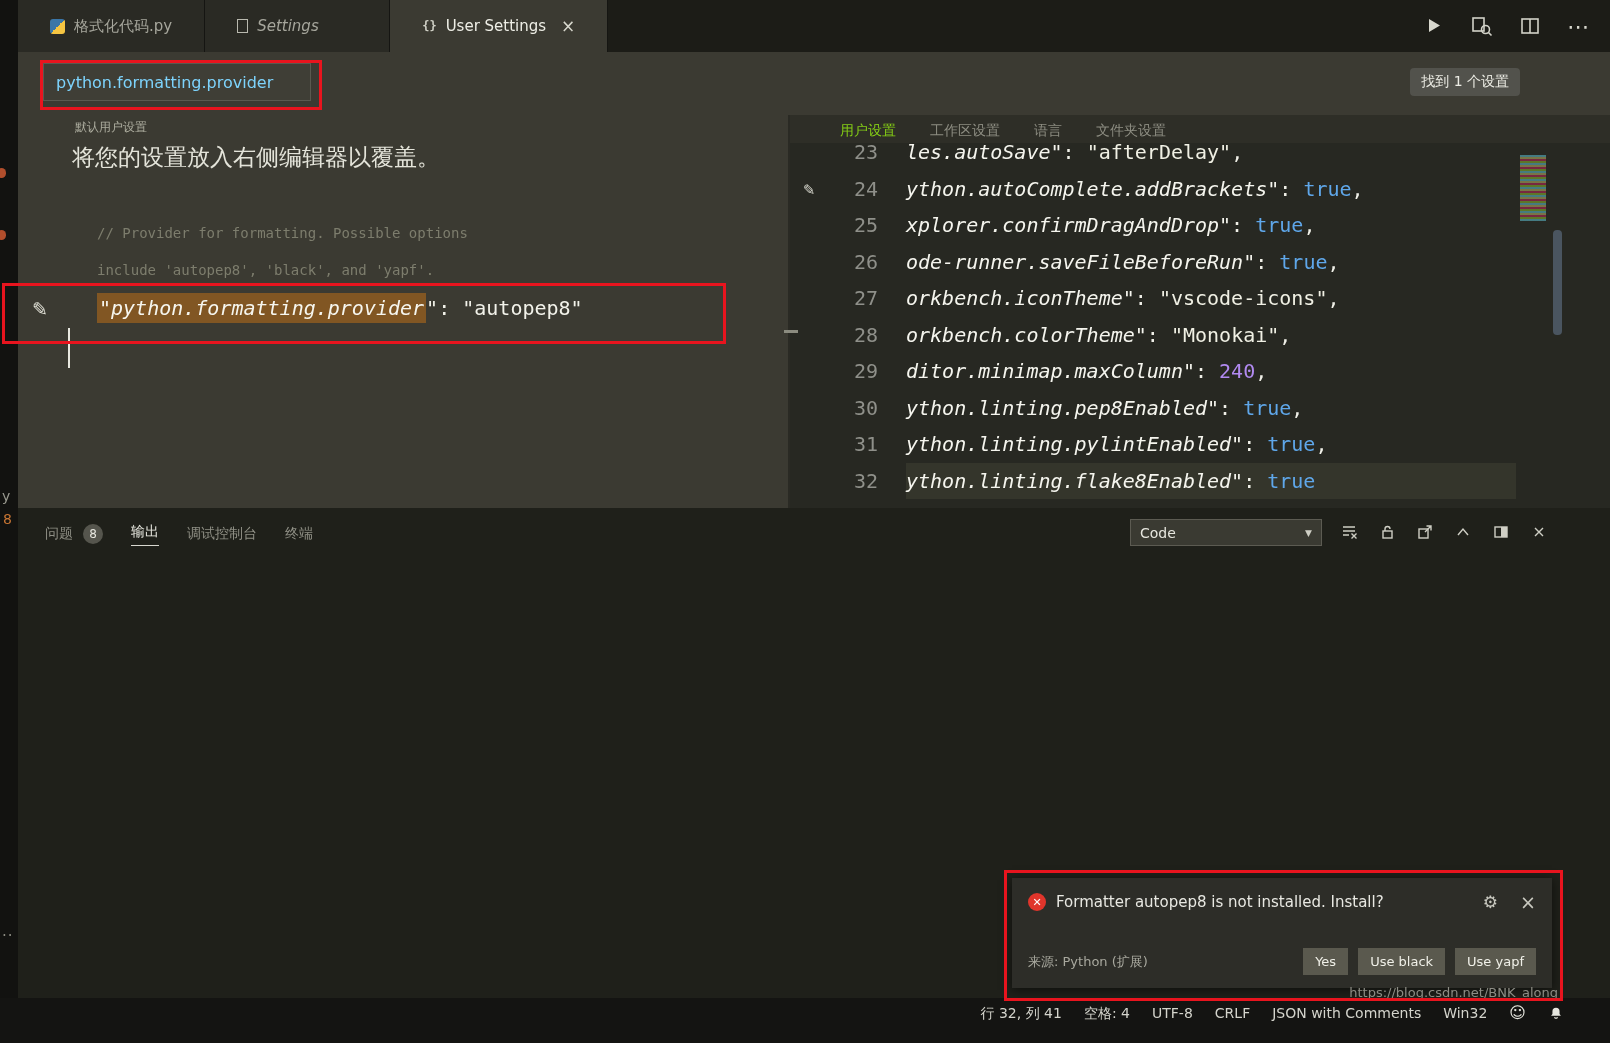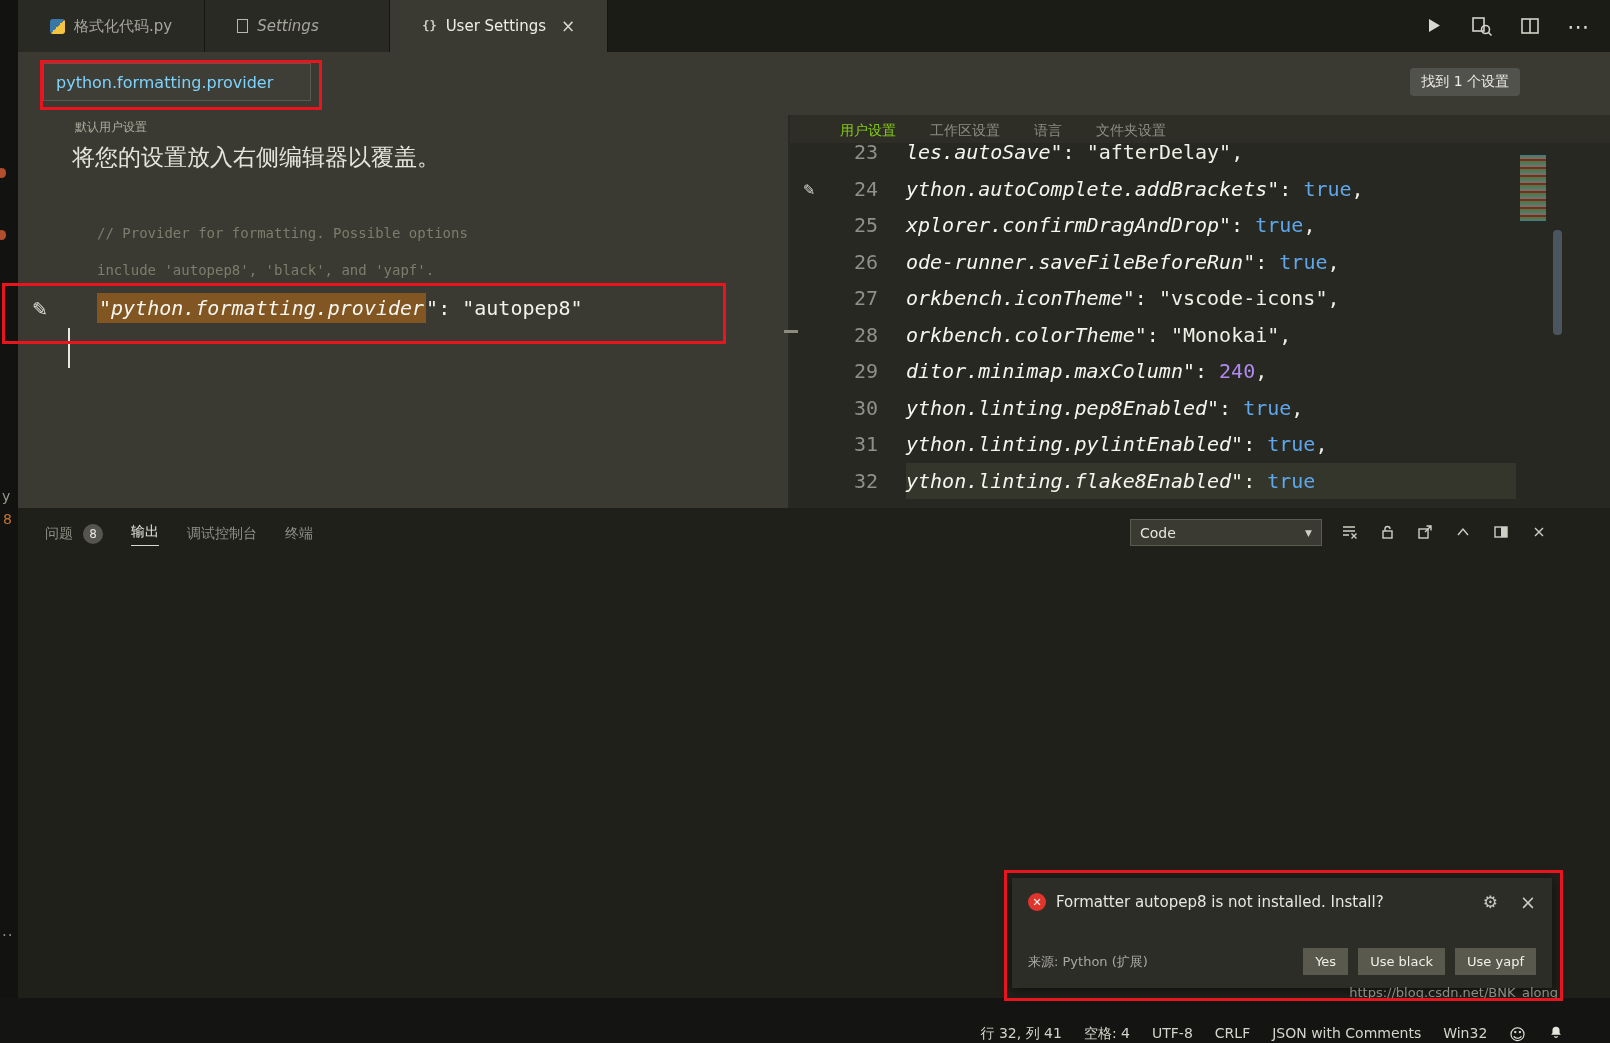--- a/index.html
+++ b/index.html
@@ -93,21 +93,21 @@
   .ngear{color:#c9c9c0;font-size:17px;margin-right:12px;}
   .nclose{color:#c9c9c0;font-size:19px;line-height:1;}
   .nrow2{display:flex;align-items:center;margin-top:36px;}
   .nsource{color:#a8a89e;font-size:13px;}
   .nbuttons{margin-left:auto;display:flex;gap:10px;}
   .nbtn{background:#5a594e;color:#f0f0e8;font-size:13px;padding:6px 12px;border:none;font-family:inherit;}
 
   
   .watermark{position:absolute;right:52px;top:985px;color:#8d8d85;font-size:13px;z-index:9;margin-left:41px;}
   .statusbar{position:absolute;left:0;right:0;bottom:0;height:45px;background:#141412;z-index:7;box-sizing:border-box;
-             display:flex;justify-content:flex-end;align-items:flex-end;gap:22px;padding:7px 46px 0 0;
+             display:flex;justify-content:flex-end;align-items:flex-start;gap:22px;padding:7px 46px 0 0;
              color:#d4d4cc;font-size:14px;}
   .sicon{color:#e6e6de;font-size:16px;line-height:1;}
 
   
   .anno{position:absolute;border:3px solid #e8141e;z-index:20;pointer-events:none;}
   .anno1{left:40px;top:60px;width:276px;height:44px;}
   .anno2{left:2px;top:283px;width:718px;height:55px;}
   .anno3{left:1004px;top:870px;width:553px;height:125px;}
 </style>
 </head>

